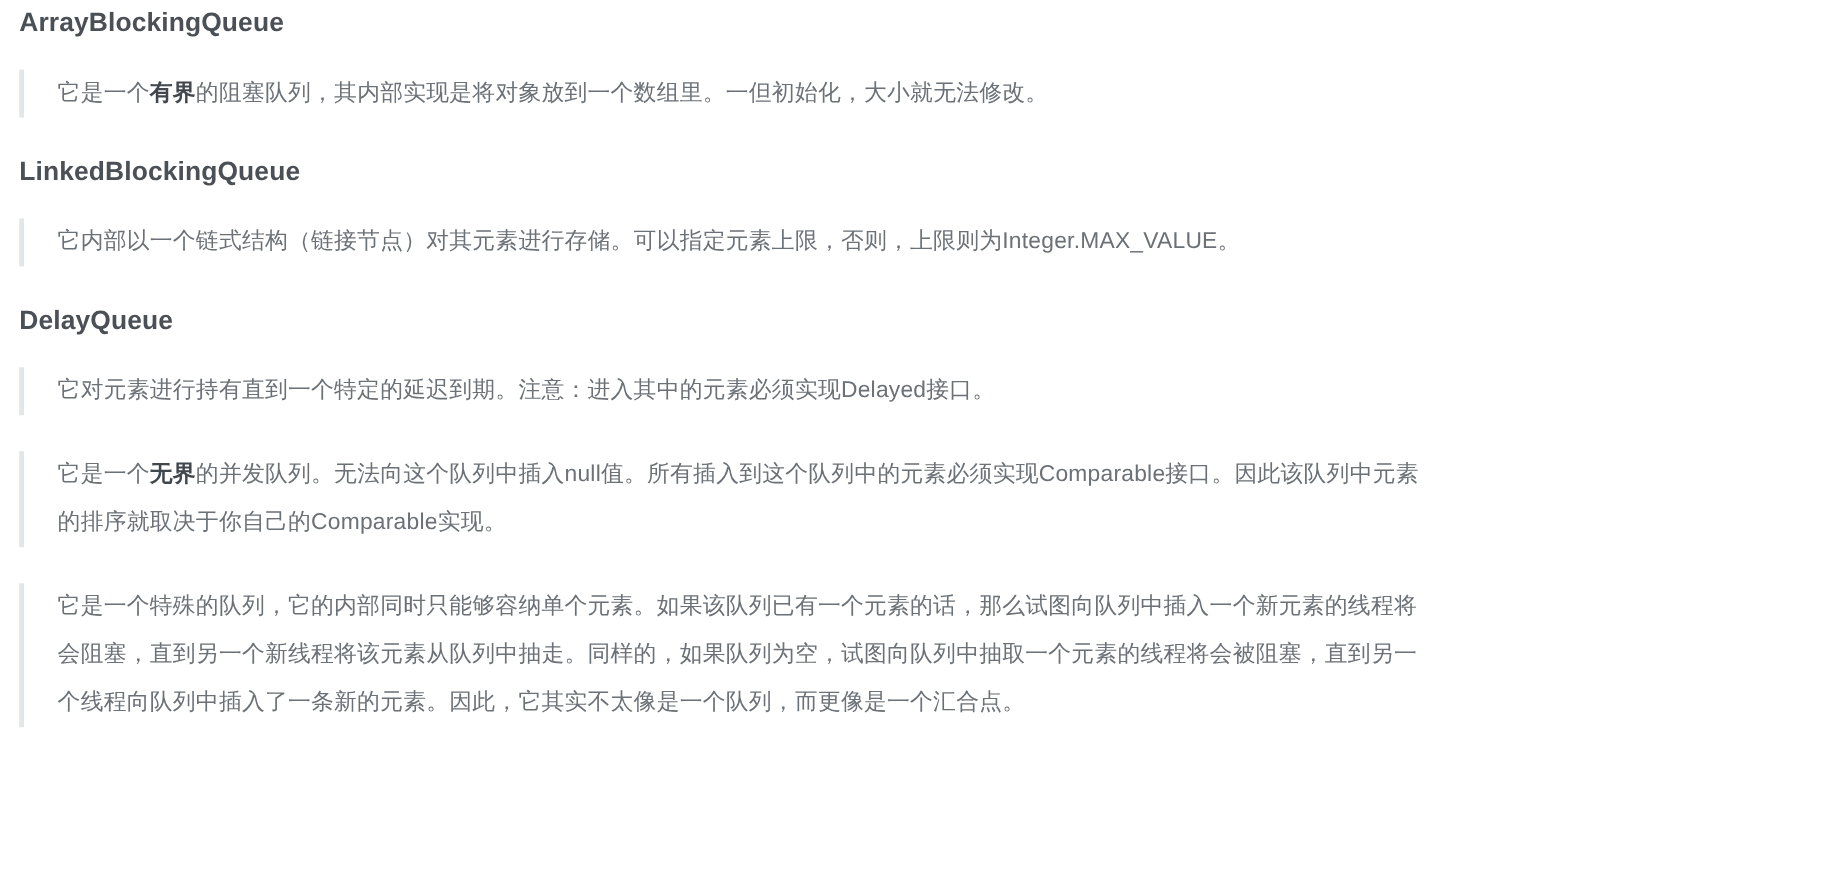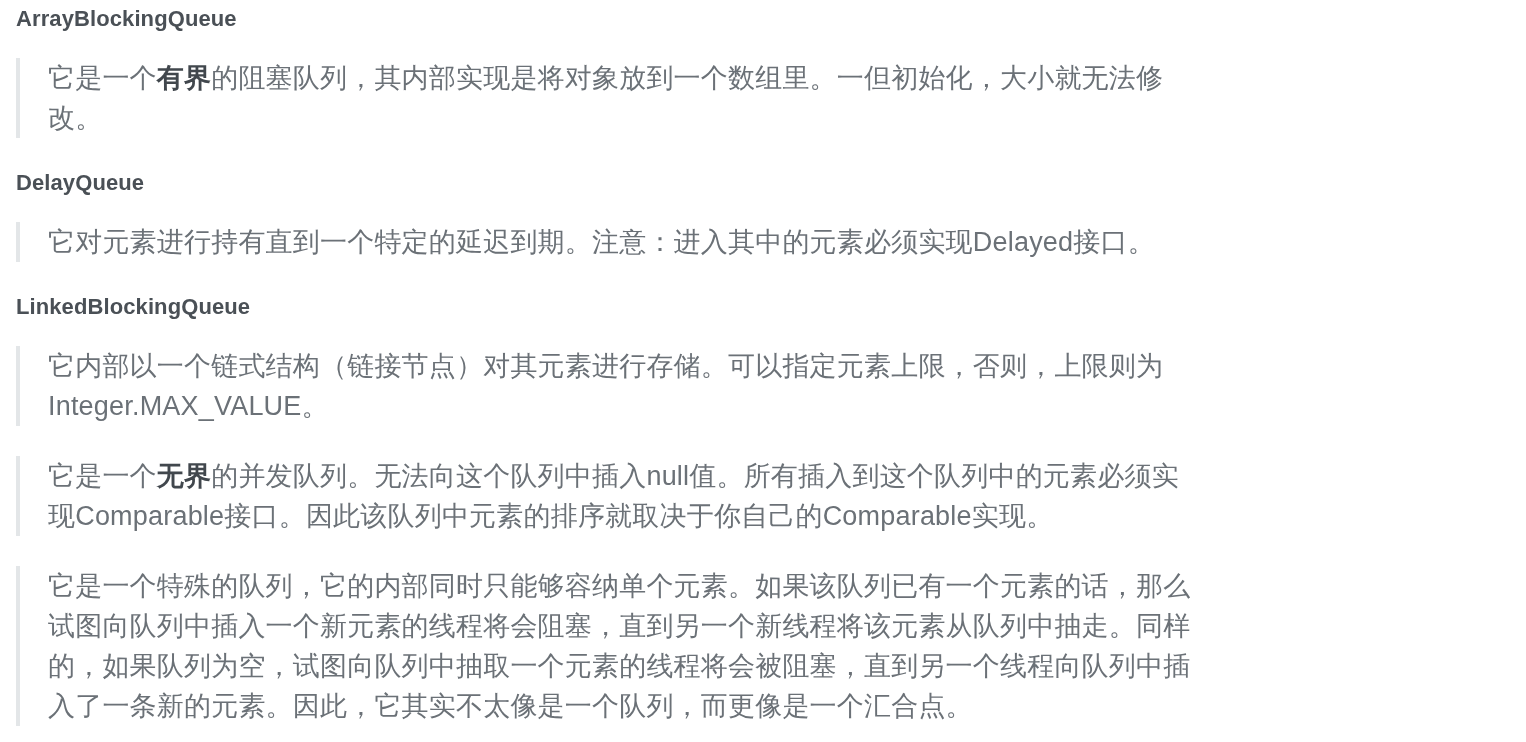--- a/index.html
+++ b/index.html
@@ -32,21 +32,21 @@
     letter-spacing: 0.1px;
   }
   .section + .section {
     margin-top: 0;
   }
   .quote {
     border-left: 4px solid #e3e6e8;
     padding: 0 0 0 28px;
     margin: 22px 0 30px 0;
     color: #6b7177;
-    font-size: 27px;
+    font-size: 19px;
     line-height: 40px;
     letter-spacing: 0.2px;
   }
   .quote b {
     color: #41474d;
     font-weight: bold;
   }
   .sec-0 .quote { margin-top: 24px; margin-bottom: 30px; }
   .sec-1 .quote { margin-top: 24px; margin-bottom: 30px; }
   .sec-2 .quote { margin-top: 24px; margin-bottom: 30px; }
@@ -56,28 +56,28 @@
 </head>
 <body>
 
 <div class="doc">
 
   <div class="section sec-0">
     <h3 class="heading">ArrayBlockingQueue</h3>
     <blockquote class="quote"><span>它是一个</span><b>有界</b><span>的阻塞队列，其内部实现是将对象放到一个数组里。一但初始化，大小就无法修改。</span></blockquote>
   </div>
 
+  <div class="section sec-1">
+    <h3 class="heading">LinkedBlockingQueue</h3>
+    <blockquote class="quote"><span>它内部以一个链式结构（链接节点）对其元素进行存储。可以指定元素上限，否则，上限则为Integer.MAX_VALUE。</span></blockquote>
+  </div>
+
   <div class="section sec-2">
     <h3 class="heading">DelayQueue</h3>
     <blockquote class="quote"><span>它对元素进行持有直到一个特定的延迟到期。注意：进入其中的元素必须实现Delayed接口。</span></blockquote>
-  </div>
-
-  <div class="section sec-1">
-    <h3 class="heading">LinkedBlockingQueue</h3>
-    <blockquote class="quote"><span>它内部以一个链式结构（链接节点）对其元素进行存储。可以指定元素上限，否则，上限则为Integer.MAX_VALUE。</span></blockquote>
   </div>
 
   <div class="section sec-3">
     <blockquote class="quote"><span>它是一个</span><b>无界</b><span>的并发队列。无法向这个队列中插入null值。所有插入到这个队列中的元素必须实现Comparable接口。因此该队列中元素的排序就取决于你自己的Comparable实现。</span></blockquote>
   </div>
 
   <div class="section sec-4">
     <blockquote class="quote"><span>它是一个特殊的队列，它的内部同时只能够容纳单个元素。如果该队列已有一个元素的话，那么试图向队列中插入一个新元素的线程将会阻塞，直到另一个新线程将该元素从队列中抽走。同样的，如果队列为空，试图向队列中抽取一个元素的线程将会被阻塞，直到另一个线程向队列中插入了一条新的元素。因此，它其实不太像是一个队列，而更像是一个汇合点。</span></blockquote>
   </div>
 

